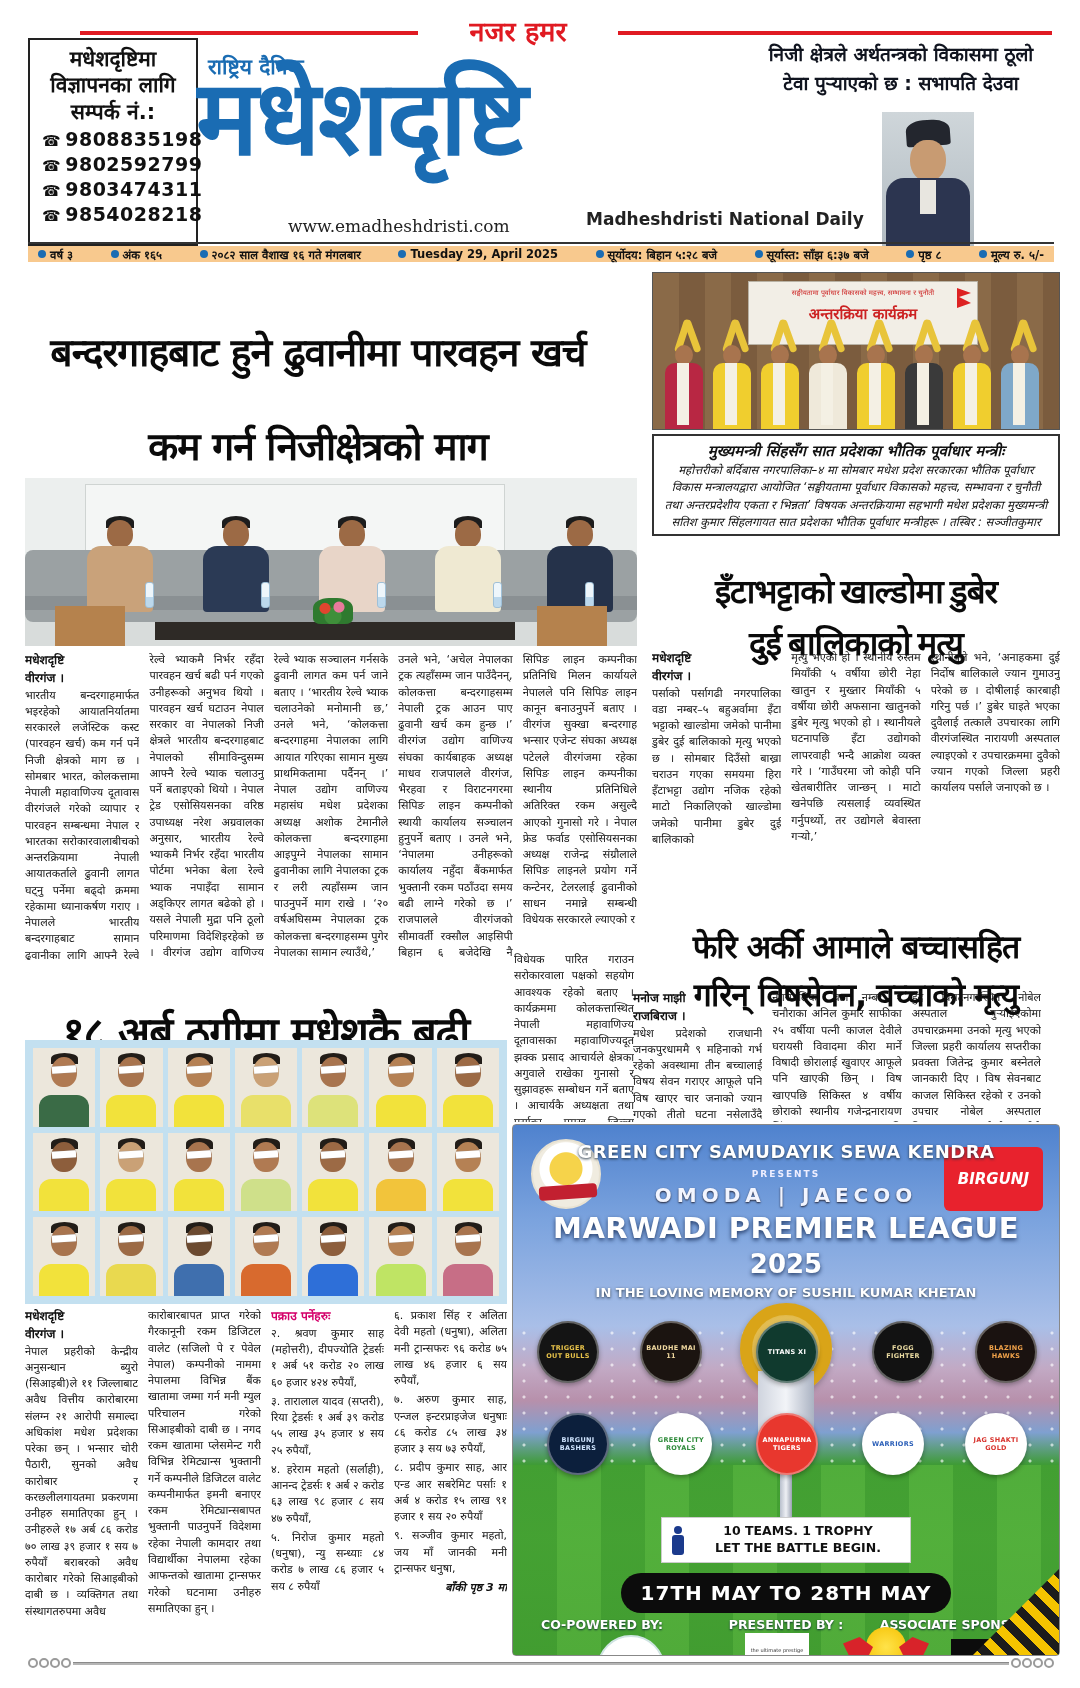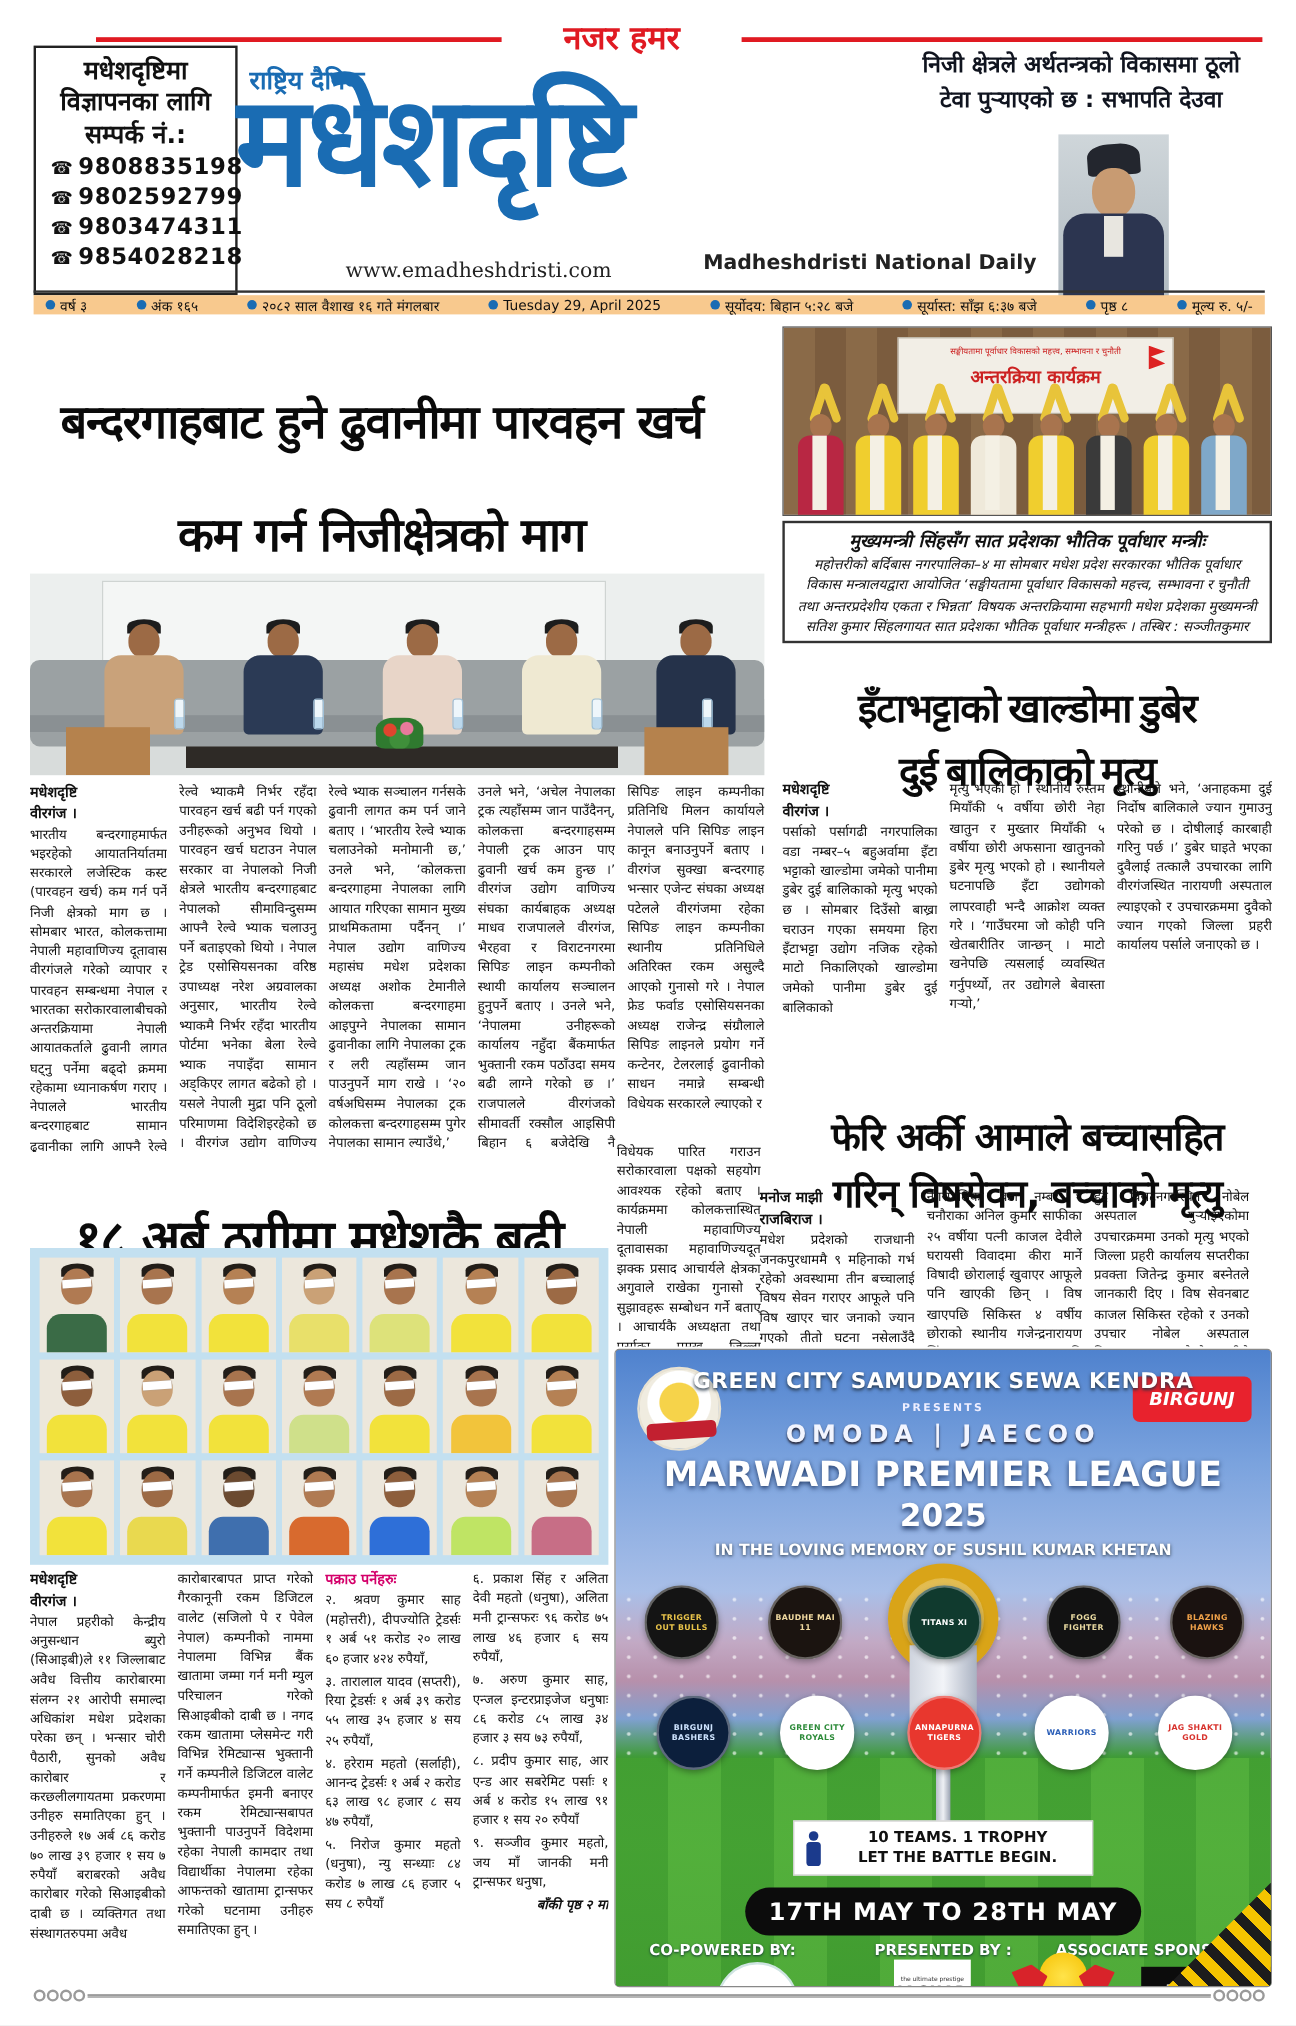--- a/index.html
+++ b/index.html
@@ -27,21 +27,21 @@
   .deuba{position:absolute;left:842px;top:96px;width:92px;height:148px;background:linear-gradient(#cfd6da,#aeb8bf);overflow:hidden;}
   .deuba .topi{position:absolute;left:24px;top:8px;width:44px;height:26px;background:#23262e;
                border-radius:40% 40% 10% 10%;transform:rotate(-4deg);}
   .deuba .face{position:absolute;left:28px;top:28px;width:36px;height:42px;background:#c89b72;border-radius:45% 45% 50% 50%;}
   .deuba .suit{position:absolute;left:4px;top:66px;width:84px;height:82px;background:#2c3550;border-radius:18px 18px 0 0;}
   .deuba .shirt{position:absolute;left:38px;top:68px;width:16px;height:34px;background:#e8e6e0;}
   .masthead-rule{position:absolute;left:28px;top:242px;width:1026px;height:2px;background:#333;}
 
   
   .datebar{position:absolute;left:28px;top:246px;width:1026px;height:16px;background:var(--datebar-bg);
-           display:flex;align-items:center;justify-content:space-between;padding:0 10px;font-size:11.5px;font-weight:400;}
+           display:flex;align-items:center;justify-content:space-between;padding:0 10px;font-size:11.5px;font-weight:700;}
   .dl-item{white-space:nowrap;display:flex;align-items:center;gap:4px;}
   .dl-item .dot{width:8px;height:8px;border-radius:50%;background:var(--brand-blue);display:inline-block;}
 
   
   .headline{font-weight:900;color:#0a0a0a;text-align:center;letter-spacing:-1px;}
   .lead-headline{position:absolute;left:12px;top:274px;width:612px;font-size:39px;line-height:2.4;}
   .story2-headline{position:absolute;left:652px;top:540px;width:408px;font-size:33px;line-height:1.55;font-family:Liberation Serif, serif;}
   .story3-headline{position:absolute;left:652px;top:896px;width:408px;font-size:32px;line-height:1.5;}
   .story4-headline{position:absolute;left:25px;top:962px;width:482px;font-size:42px;line-height:1.7;}
 
@@ -111,21 +111,21 @@
   .ad .field{position:absolute;left:0;top:340px;width:100%;height:192px;
       background:repeating-linear-gradient(90deg,#43a031cc 0 44px,#55b23ccc 44px 88px);}
   .ad-header{position:absolute;left:0;top:16px;width:100%;text-align:center;color:#fff;font-size:18px;font-weight:900;
              text-shadow:0 1px 3px #234;letter-spacing:.5px;}
   .ad-presents{position:absolute;left:0;top:44px;width:100%;text-align:center;color:#eef;font-size:9px;font-weight:900;letter-spacing:2px;}
   .ad-brand{position:absolute;left:0;top:58px;width:100%;text-align:center;color:#f2f5ff;font-size:20px;font-weight:700;letter-spacing:5px;text-shadow:0 1px 2px #223;}
   .ad-title{position:absolute;left:0;top:86px;width:100%;text-align:center;color:#fff;font-size:29px;font-weight:900;text-shadow:0 2px 4px #223a66;letter-spacing:.5px;}
   .ad-year{position:absolute;left:0;top:124px;width:100%;text-align:center;color:#fff;font-size:26px;font-weight:900;text-shadow:0 2px 4px #223a66;}
   .ad-memory{position:absolute;left:0;top:160px;width:100%;text-align:center;color:#fff;font-size:13px;font-weight:900;text-shadow:0 1px 3px #234;}
   .ad-badge{position:absolute;right:16px;top:22px;background:var(--ad-badge-red);color:#fff;font-size:15px;font-weight:900;
-            font-style:italic;padding:10px 14px;border-radius:6px;}
+            font-style:italic;padding:23px 14px;border-radius:6px;}
   .ad-logo{position:absolute;left:18px;top:14px;width:70px;height:70px;border-radius:50%;
            background:radial-gradient(circle at 50% 42%,#f6d34a 0 16px,#fff 17px 26px,#f0ece0 27px 100%);border:2px solid #e8e2d2;}
   .ad-logo .ribbon{position:absolute;left:6px;bottom:8px;width:58px;height:14px;background:#c22030;border-radius:4px;transform:rotate(-4deg);}
   .trophy{position:absolute;left:50%;top:178px;width:120px;height:250px;margin-left:-60px;}
   .trophy .ring{position:absolute;left:14px;top:0;width:92px;height:92px;border-radius:50%;border:12px solid #d9a418;
                 background:radial-gradient(#f8e6a0,#d8a82a);box-shadow:0 2px 6px #0004;}
   .trophy .cup{position:absolute;left:32px;top:68px;width:56px;height:96px;background:linear-gradient(90deg,#cfd4de,#f2f4f8,#aab2c2);border-radius:0 0 26px 26px;}
   .trophy .stem{position:absolute;left:54px;top:162px;width:12px;height:56px;background:linear-gradient(90deg,#b8bfcc,#eef0f4,#9aa2b2);}
   .trophy .base{position:absolute;left:30px;top:216px;width:60px;height:14px;background:#8a6d1d;border-radius:4px;}
   .team{position:absolute;width:62px;height:62px;border-radius:50%;display:flex;align-items:center;justify-content:center;
@@ -541,21 +541,21 @@
           <p class="arrest-item">५. निरोज कुमार महतो (धनुषा), न्यु सन्ध्याः ८४ करोड ७ लाख ८६ हजार ५ सय ८ रुपैयाँ</p>
         </div>
     </div>
     <div class="col">
       <div id="arrest-list-b">
           <p class="arrest-item">६. प्रकाश सिंह र अलिता देवी महतो (धनुषा), अलिता मनी ट्रान्सफरः ९६ करोड ७५ लाख ४६ हजार ६ सय रुपैयाँ,</p>
           <p class="arrest-item">७. अरुण कुमार साह, एन्जल इन्टरप्राइजेज धनुषाः ८६ करोड ८५ लाख ३४ हजार ३ सय ७३ रुपैयाँ,</p>
           <p class="arrest-item">८. प्रदीप कुमार साह, आर एन्ड आर सबरेमिट पर्साः १ अर्ब ४ करोड १५ लाख ९१ हजार १ सय २० रुपैयाँ</p>
           <p class="arrest-item">९. सञ्जीव कुमार महतो, जय माँ जानकी मनी ट्रान्सफर धनुषा,</p>
         </div>
-      <div class="continued-note">बाँकी पृष्ठ २ मा</div>
+      <div class="continued-note">बाँकी पृष्ठ 3 मा</div>
     </div>
   </div>
 
   <section class="ad">
     <div class="crowd"></div>
     <div class="field"></div>
 
     <div class="ad-logo">
         <div class="ribbon"></div>
       </div>

